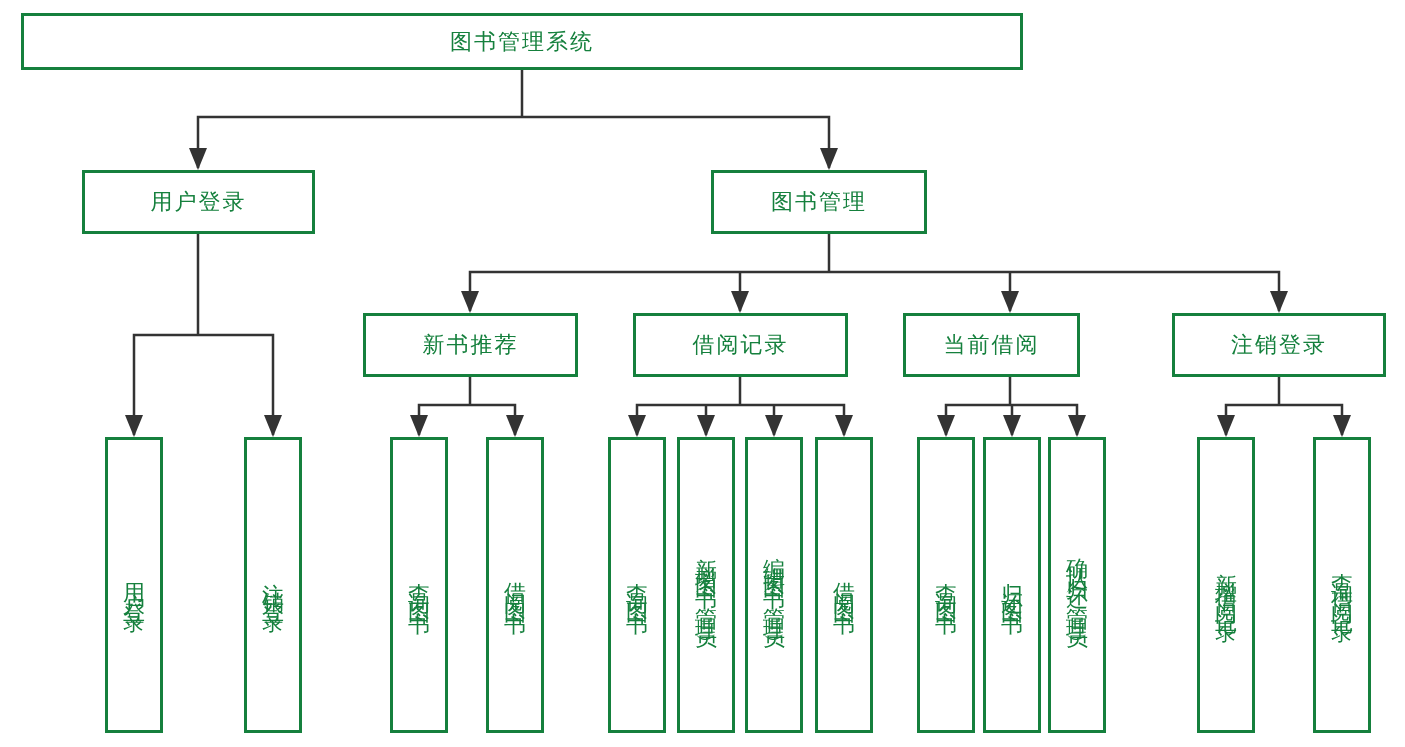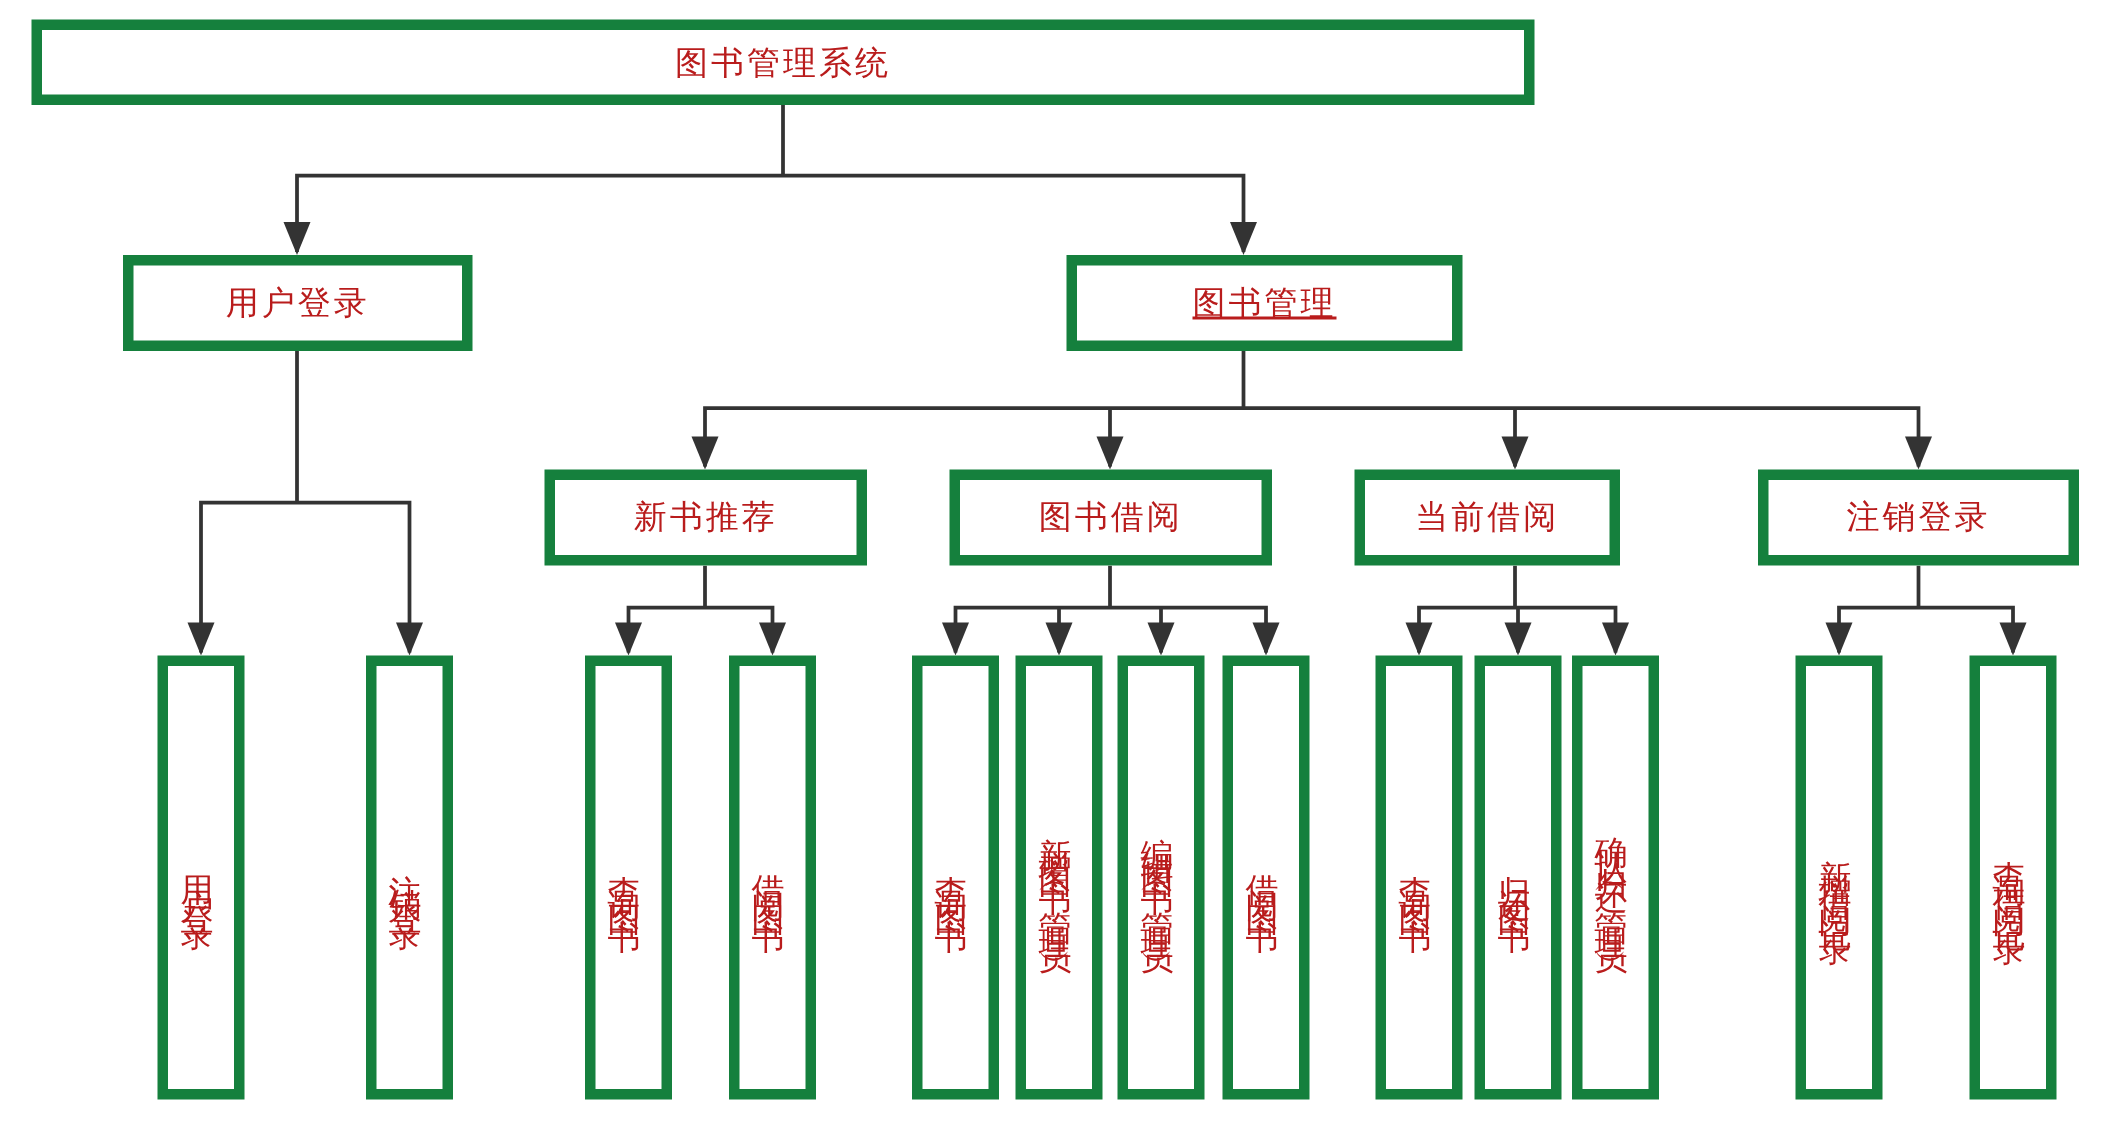--- a/index.html
+++ b/index.html
@@ -19,23 +19,23 @@
     position: absolute;
     left: 0;
     top: 0;
     width: 1405px;
     height: 747px;
     z-index: 1;
   }
   .node {
     position: absolute;
     box-sizing: border-box;
-    border: 7px solid #15803d;
+    border: 3px solid #15803d;
     background: #ffffff;
-    color: #b91c1c;
+    color: #15803d;
     z-index: 2;
   }
   .hnode {
     display: flex;
     align-items: center;
     justify-content: center;
     font-size: 22px;
     letter-spacing: 2px;
     white-space: nowrap;
   }
@@ -108,24 +108,24 @@
     <use href="#ah" transform="translate(946,437)"></use>
     <use href="#ah" transform="translate(1012,437)"></use>
     <use href="#ah" transform="translate(1077,437)"></use>
     <use href="#ah" transform="translate(1226,437)"></use>
     <use href="#ah" transform="translate(1342,437)"></use>
   </svg>
 
   <div class="node hnode" style="left:21px; top:13px; width:1002px; height:57px;">图书管理系统</div>
 
   <div class="node hnode" style="left:82px; top:170px; width:233px; height:64px;">用户登录</div>
-  <div class="node hnode" style="left:711px; top:170px; width:264px; height:64px;text-decoration:underline;">图书管理</div>
+  <div class="node hnode" style="left:711px; top:170px; width:216px; height:64px;">图书管理</div>
 
   <div class="node hnode" style="left:363px; top:313px; width:215px; height:64px;">新书推荐</div>
-  <div class="node hnode" style="left:633px; top:313px; width:215px; height:64px;">图书借阅</div>
+  <div class="node hnode" style="left:633px; top:313px; width:215px; height:64px;">借阅记录</div>
   <div class="node hnode" style="left:903px; top:313px; width:177px; height:64px;">当前借阅</div>
   <div class="node hnode" style="left:1172px; top:313px; width:214px; height:64px;">注销登录</div>
 
   <div class="node vnode" style="left:105px;">用户登录</div>
   <div class="node vnode" style="left:244px;">注销登录</div>
 
   <div class="node vnode" style="left:390px;">查询图书</div>
   <div class="node vnode" style="left:486px;">借阅图书</div>
 
   <div class="node vnode" style="left:608px;">查询图书</div>

